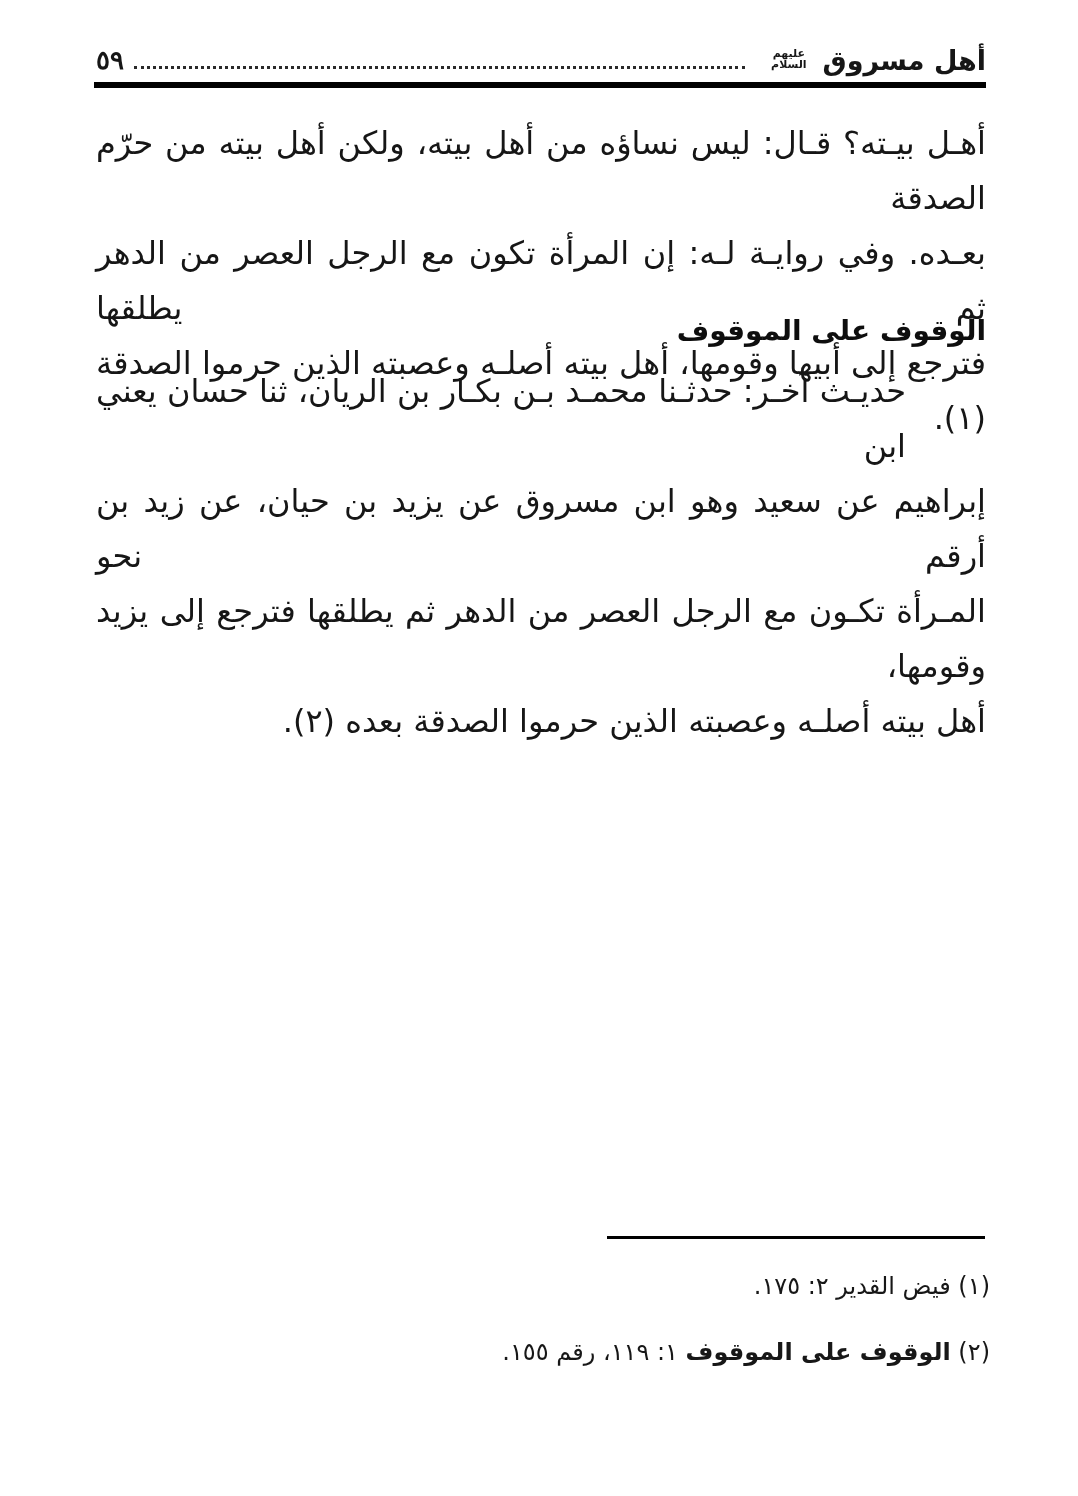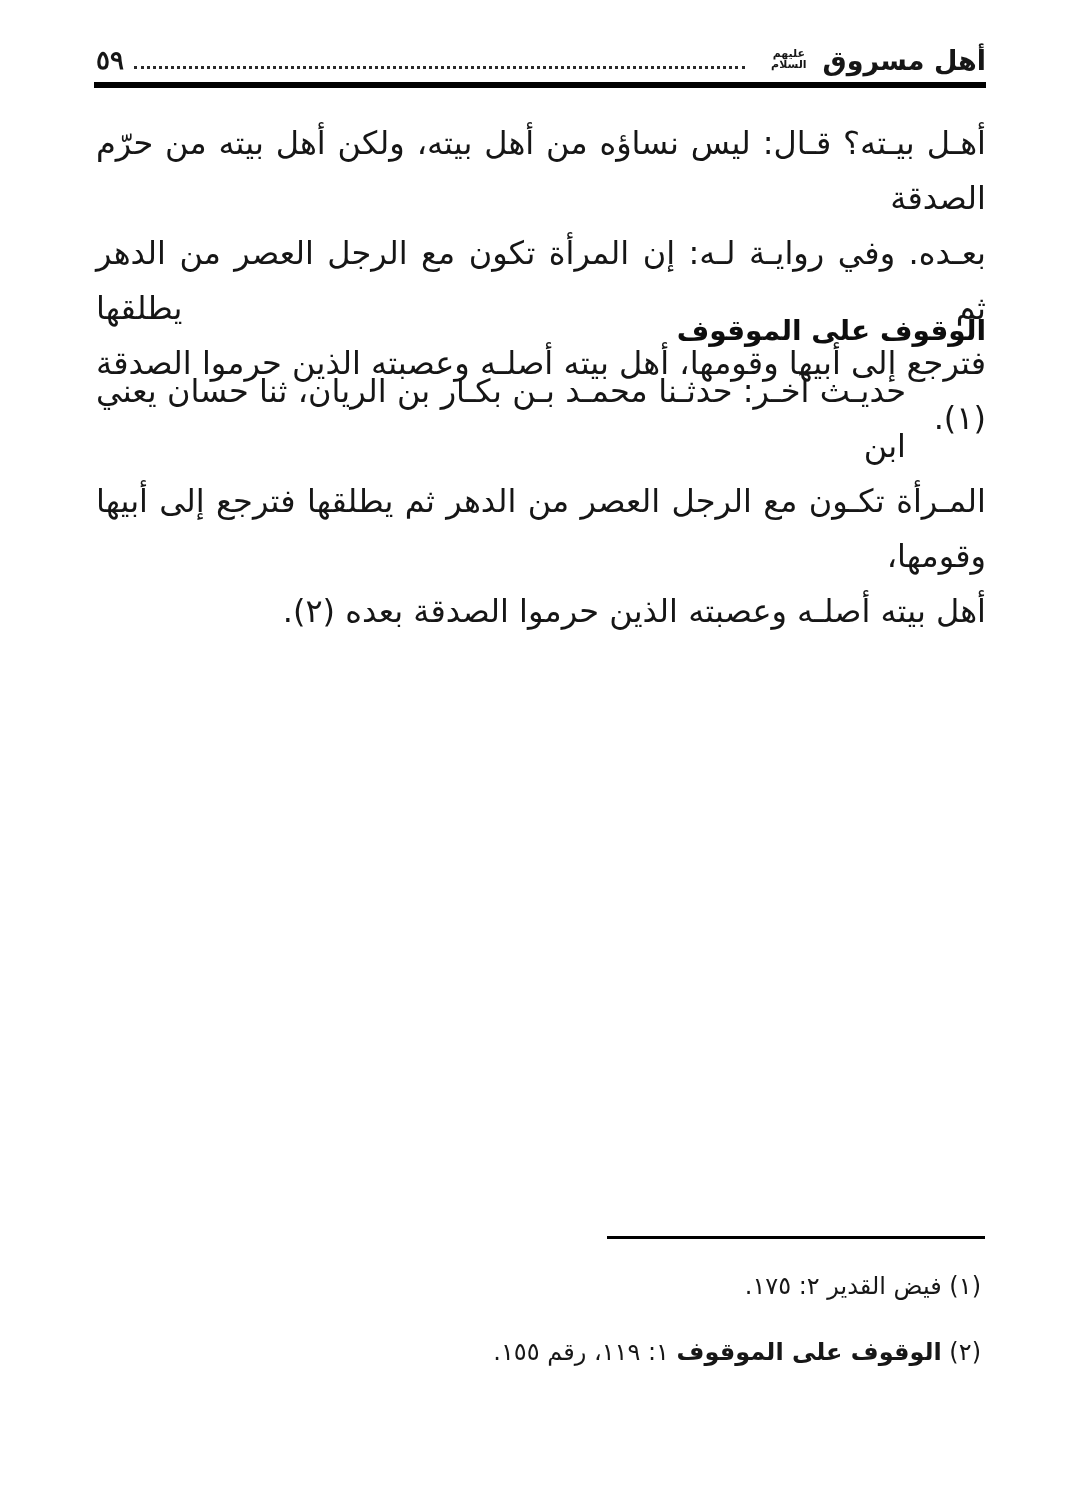--- a/index.html
+++ b/index.html
@@ -66,21 +66,21 @@
     font-size:28px;font-weight:bold;line-height:52px;
     color:#0e0e0e;
   }
   #paragraph2{top:364px;}
   
   .footnote-rule{
     position:absolute;top:1236px;right:93px;width:378px;height:3px;
     background:#000;
   }
   .footnotes{
-    position:absolute;top:1266px;right:97px;left:96px;direction:rtl;
+    position:absolute;top:1266px;right:88px;left:96px;direction:rtl;
   }
   .footnote{
     font-size:24px;line-height:40px;text-align:right;
     margin-bottom:26px;
     color:#171717;
   }
   .footnote .fn-title-bold{font-weight:bold;}
   .footnote span{white-space:pre-wrap;}
 </style>
 </head>
@@ -104,21 +104,22 @@
   <div id="paragraph1" class="body-text para">
       <div class="line">أهـل بيـته؟ قـال: ليس نساؤه من أهل بيته، ولكن أهل بيته من حرّم الصدقة</div>
       <div class="line">بعـده. وفي روايـة لـه: إن المرأة تكون مع الرجل العصر من الدهر ثم يطلقها</div>
       <div class="line">فترجع إلى أبيها وقومها، أهل بيته أصلـه وعصبته الذين حرموا الصدقة (١).</div>
     </div>
 
   <div id="section-heading">الوقوف على الموقوف</div>
 
   <div id="paragraph2" class="body-text para indent-first">
       <div class="line">حديـث آخـر: حدثـنا محمـد بـن بكـار بن الريان، ثنا حسان يعني ابن</div>
-      <div class="line">المـرأة تكـون مع الرجل العصر من الدهر ثم يطلقها فترجع إلى أبيها وقومها،</div>
+      <div class="line">إبراهيم عن سعيد وهو ابن مسروق عن يزيد بن حيان، عن زيد بن أرقم نحو</div>
+      <div class="line">المـرأة تكـون مع الرجل العصر من الدهر ثم يطلقها فترجع إلى يزيد وقومها،</div>
       <div class="line">أهل بيته أصلـه وعصبته الذين حرموا الصدقة بعده (٢).</div>
     </div>
 
   <div class="footnote-rule"></div>
   <div class="footnotes">
     <div class="footnote">
       <span>(١)</span><span> </span><span>فيض القدير</span><span> ٢: ١٧٥.</span>
     </div>
     <div class="footnote">
       <span>(٢)</span><span> </span><span class="fn-title-bold">الوقوف على الموقوف</span><span> ١: ١١٩، رقم ١٥٥.</span>

